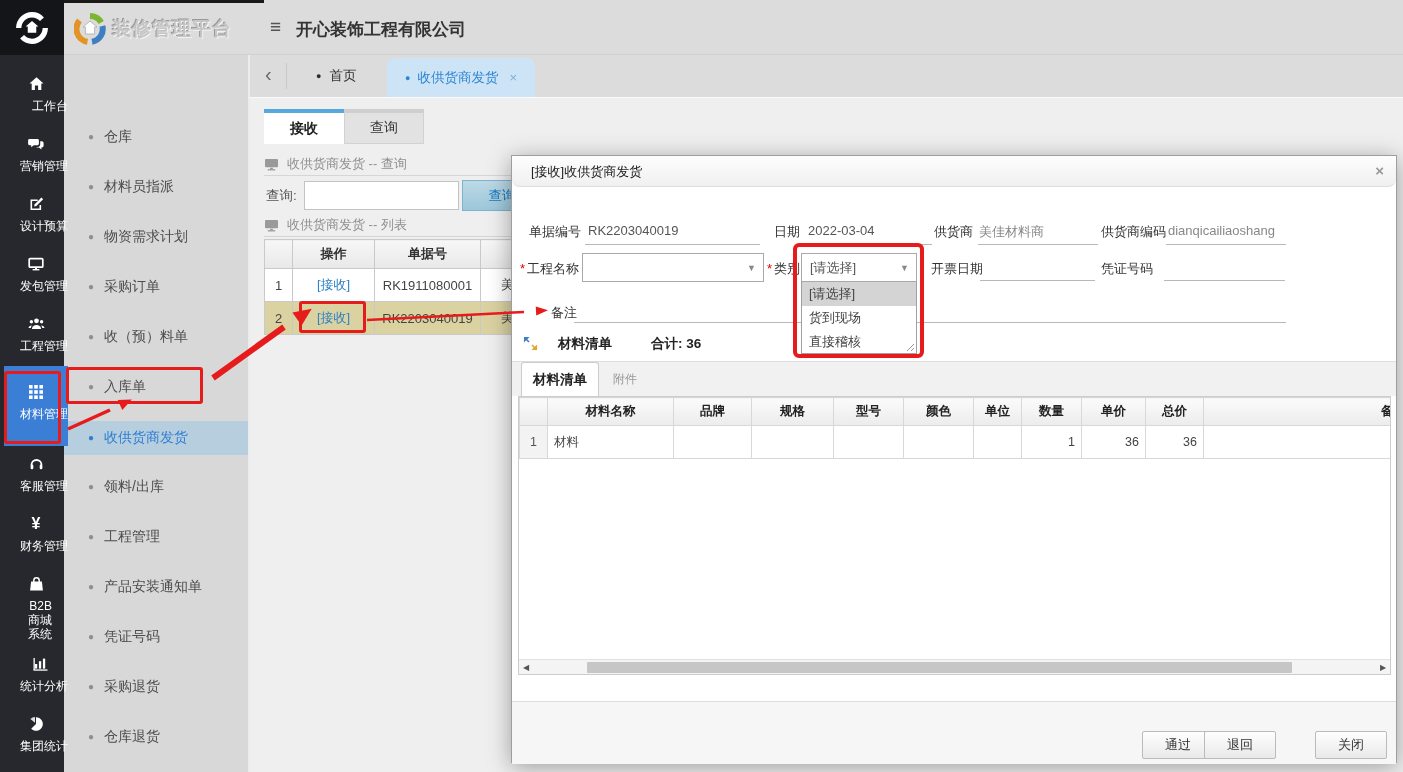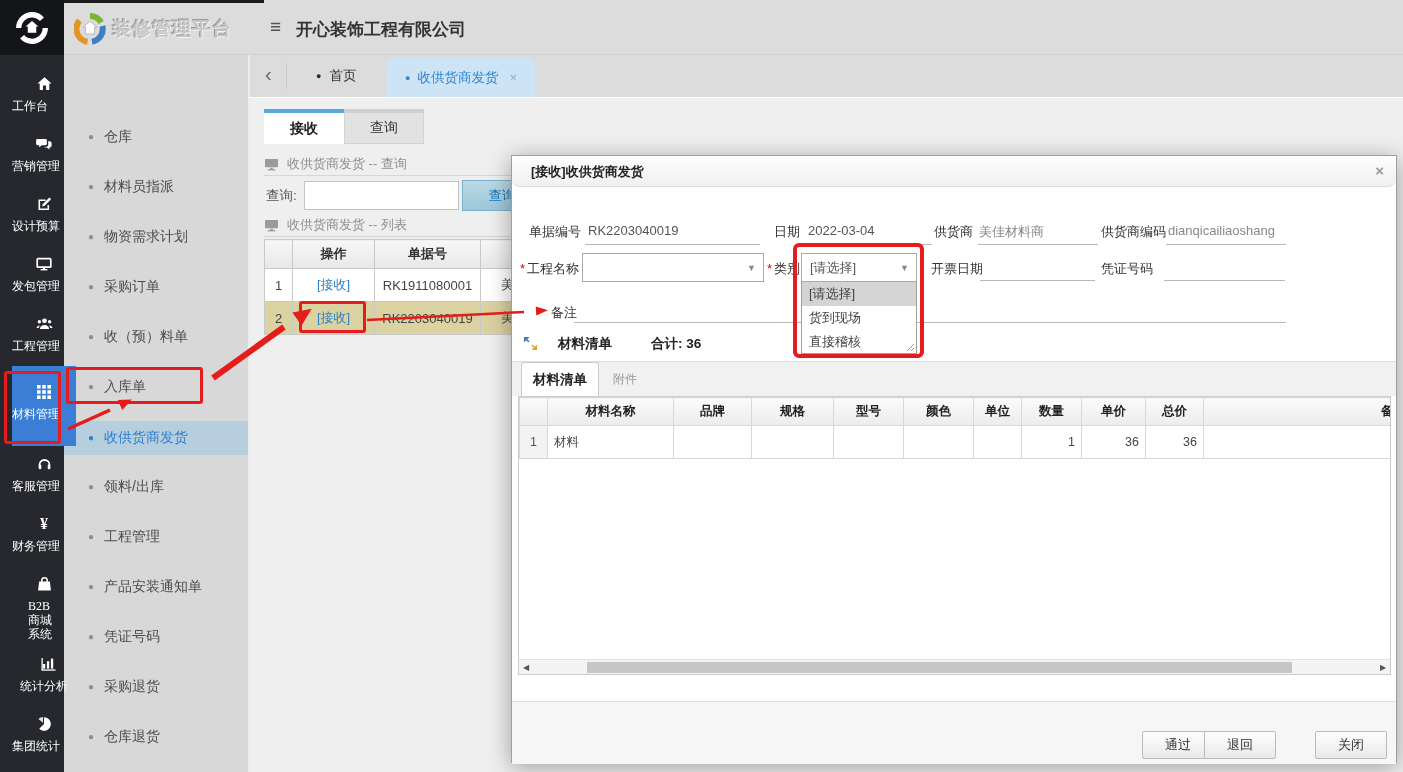--- a/index.html
+++ b/index.html
@@ -3,21 +3,21 @@
 <meta charset="utf-8">
 <style>
   html,body{margin:0;padding:0;}
   body{font-family:"Liberation Sans","DejaVu Sans",sans-serif;background:#efefef;}
   #app{position:relative;width:1403px;height:772px;overflow:hidden;background:#efefef;}
   *{box-sizing:border-box;}
 
   
   .icon-sidebar{position:absolute;left:0;top:0;width:64px;height:772px;background:#26282d;z-index:30;}
   .logo-sq{position:absolute;left:0;top:0;width:64px;height:55px;background:#141518;display:flex;align-items:center;justify-content:center;}
-  .is-item{position:absolute;left:12px;width:64px;height:60px;text-align:left;color:#fff;cursor:pointer;padding-top:8px;font-family:Liberation Serif, serif;}
+  .is-item{position:absolute;left:4px;width:64px;height:60px;text-align:right;color:#fff;cursor:pointer;padding-top:8px;}
   .is-item .ic{height:20px;display:flex;align-items:center;justify-content:center;}
   .is-item .lbl{font-size:12px;line-height:14px;margin-top:5px;color:#fff;}
   .is-item.active{background:#3a7fd5;}
   .yen-g{font-size:16px;font-weight:bold;color:#fff;line-height:18px;}
 
   
   .menu-sidebar{position:absolute;left:64px;top:55px;width:184px;height:717px;background:#d8d8d8;z-index:20;}
   .ms-item{position:absolute;left:0;width:184px;height:34px;display:flex;align-items:center;padding-left:24px;color:#4d4d4d;font-size:14px;cursor:pointer;}
   .ms-item .bullet{color:#8f8f8f;font-size:10px;margin-right:10px;line-height:10px;}
   .ms-item.active{background:#b7cedf;color:#2e7fd0;}
@@ -55,21 +55,21 @@
 
   table.lst{position:absolute;left:14px;top:141px;width:700px;border-collapse:collapse;table-layout:fixed;background:#fff;font-size:13px;}
   table.lst th{height:29px;background:linear-gradient(#f7f7f7,#e8e8e8);border:1px solid #c9c9c9;font-weight:bold;color:#333;text-align:center;}
   table.lst td{height:33px;border:1px solid #c9c9c9;color:#444;text-align:center;overflow:hidden;white-space:nowrap;}
   table.lst tr.hl td{background:#dbd2a2;}
   table.lst td.sup{text-align:left;padding-left:20px;}
   a.rlink{color:#2e82c8;text-decoration:none;cursor:pointer;text-align:center;}
 
   
   .modal{position:absolute;left:511px;top:155px;width:886px;height:608px;background:#fff;border:1px solid #9e9e9e;box-shadow:0 4px 22px rgba(0,0,0,.35);z-index:100;}
-  .m-title{position:absolute;left:0;top:0;width:100%;height:31px;background:linear-gradient(#fdfdfd,#f0f0f0);border-bottom:1px solid #ddd;line-height:31px;padding-left:19px;font-size:13px;font-weight:bold;color:#222;border-radius:8px;}
+  .m-title{position:absolute;left:0;top:0;width:100%;height:31px;background:linear-gradient(#fdfdfd,#f0f0f0);border-bottom:1px solid #ddd;line-height:31px;padding-left:19px;font-size:13px;font-weight:normal;color:#222;border-radius:8px;}
   .m-close{position:absolute;right:12px;top:7px;color:#999;font-size:15px;font-weight:bold;line-height:16px;cursor:pointer;}
   .lab{position:absolute;font-size:13px;color:#333;white-space:nowrap;}
   .val{position:absolute;font-size:13px;color:#666;white-space:nowrap;}
   .uline{position:absolute;border-bottom:1px solid #b8b8b8;height:0;}
   .req{color:#e00000;margin-right:2px;}
   .combo{position:absolute;height:29px;background:#fff;border:1px solid #a9a9a9;display:flex;align-items:center;padding:0 8px;font-size:13px;color:#555;cursor:pointer;}
   .combo .arr{position:absolute;right:7px;font-size:9px;color:#888;}
   .dd-panel{position:absolute;left:289px;top:126px;width:116px;height:72px;background:#fff;border:1px solid #a0a0a0;border-top:none;z-index:5;}
   .dd-opt{height:24px;line-height:24px;padding-left:7px;font-size:13px;color:#444;cursor:pointer;white-space:nowrap;}
   .dd-opt.sel{background:#d4d4d4;}

